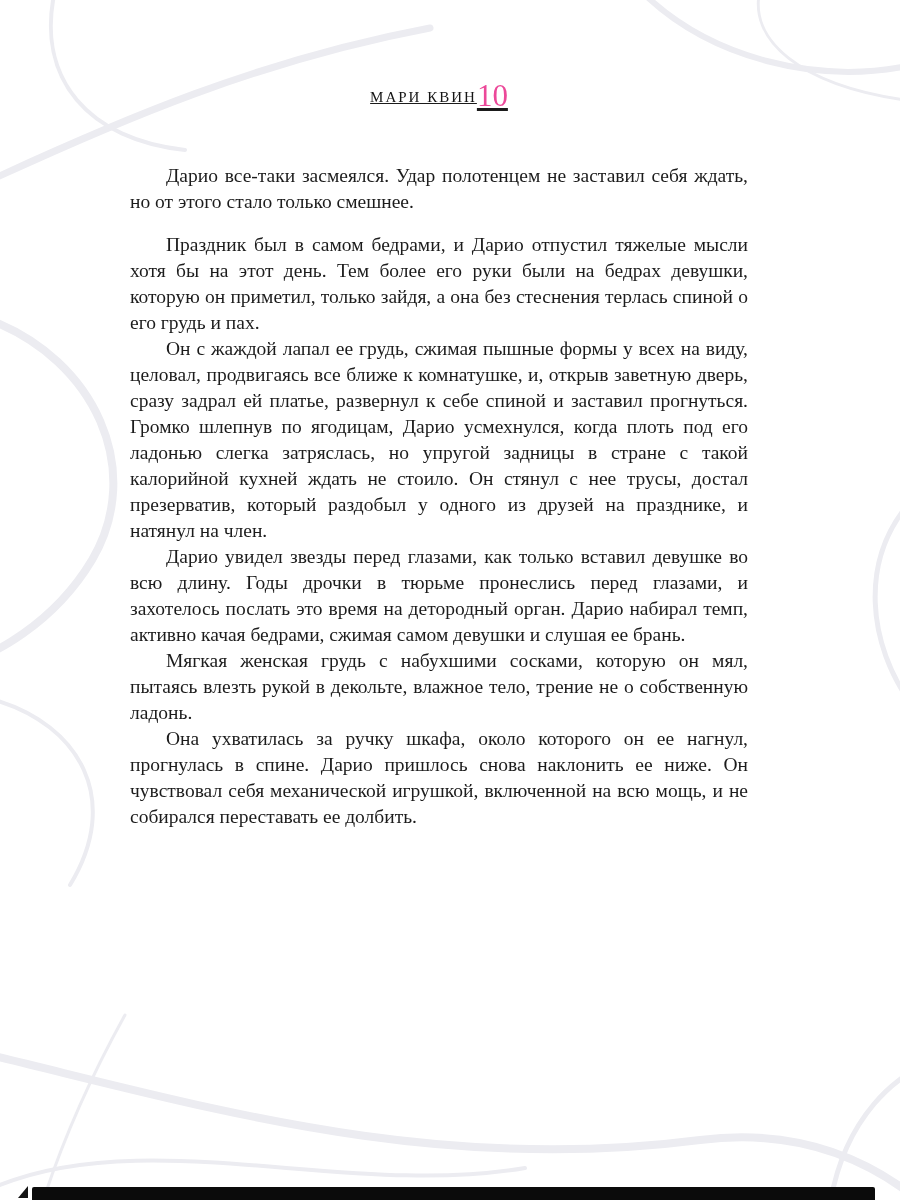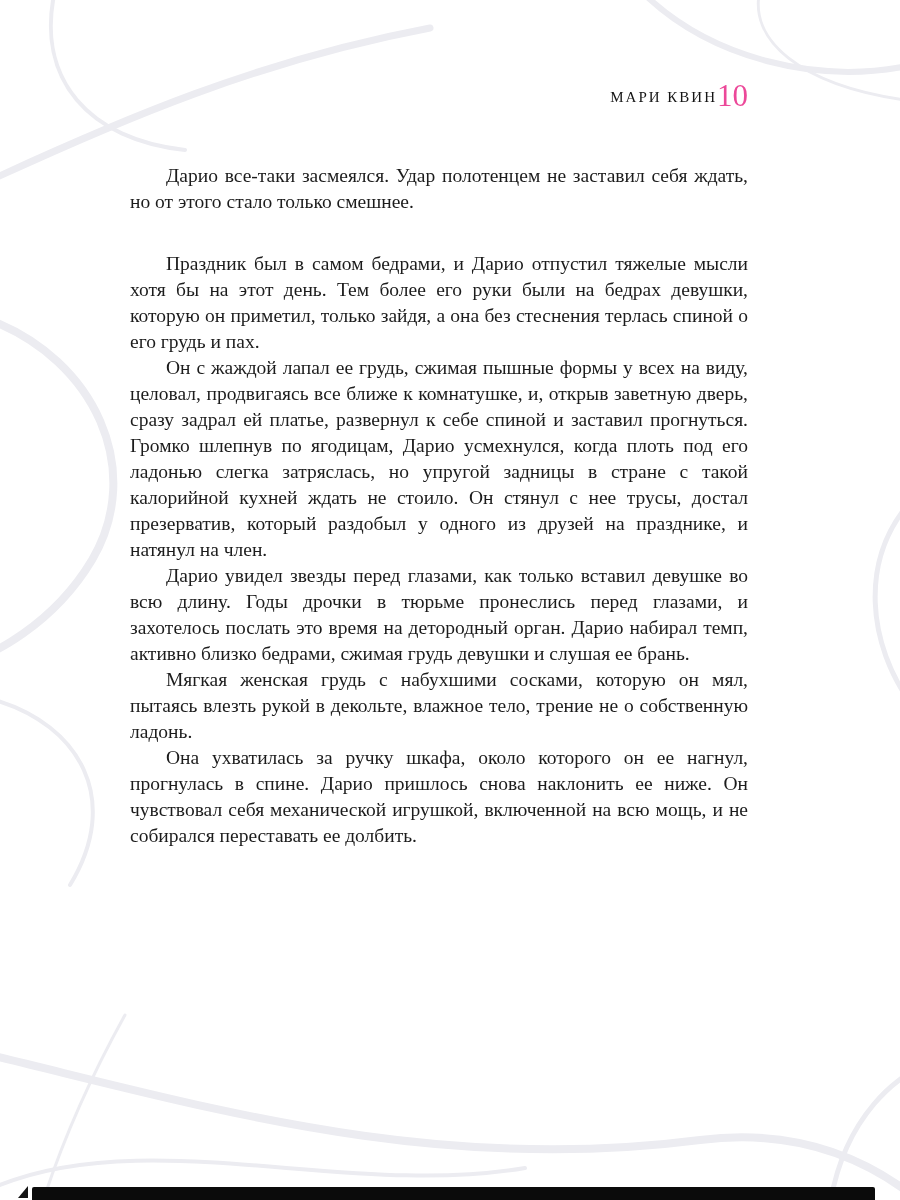--- a/index.html
+++ b/index.html
@@ -25,22 +25,23 @@
     pointer-events: none;
   }
   .content {
     position: absolute;
     left: 130px;
     top: 76px;
     width: 618px;
   }
   .page-header {
     display: flex;
-    justify-content: flex-end;
+    justify-content: center;
     align-items: baseline;
+    text-decoration: underline;
   }
   .author {
     font-size: 15px;
     letter-spacing: 2px;
     color: #151515;
   }
   .page-number {
     font-size: 31px;
     color: #ec4899;
     line-height: 1;
@@ -51,21 +52,21 @@
     font-size: 19.5px;
     line-height: 26px;
     text-align: justify;
     color: #1c1c1c;
   }
   .body-text p {
     margin: 0;
     text-indent: 36px;
   }
   .body-text p.scene-break {
-    margin-bottom: 36px;
+    margin-bottom: 17px;
   }
   .book-edge {
     position: absolute;
     left: 32px;
     bottom: 0;
     width: 843px;
     height: 13px;
     background: #0b0b0b;
     border-radius: 2px 2px 0 0;
   }
@@ -104,21 +105,21 @@
 
     <header class="page-header">
       <span class="author">МАРИ КВИН</span>
       <span class="page-number">10</span>
     </header>
 
     <main class="body-text">
       <p class="scene-break">Дарио все-таки засмеялся. Удар полотенцем не заставил себя ждать, но от этого стало только смешнее.</p>
       <p>Праздник был в самом бедрами, и Дарио отпустил тяжелые мысли хотя бы на этот день. Тем более его руки были на бедрах девушки, которую он приметил, только зайдя, а она без стеснения терлась спиной о его грудь и пах.</p>
       <p>Он с жаждой лапал ее грудь, сжимая пышные формы у всех на виду, целовал, продвигаясь все ближе к комнатушке, и, открыв заветную дверь, сразу задрал ей платье, развернул к себе спиной и заставил прогнуться. Громко шлепнув по ягодицам, Дарио усмехнулся, когда плоть под его ладонью слегка затряслась, но упругой задницы в стране с такой калорийной кухней ждать не стоило. Он стянул с нее трусы, достал презерватив, который раздобыл у одного из друзей на празднике, и натянул на член.</p>
-      <p>Дарио увидел звезды перед глазами, как только вставил девушке во всю длину. Годы дрочки в тюрьме пронеслись перед глазами, и захотелось послать это время на детородный орган. Дарио набирал темп, активно близко бедрами, сжимая грудь девушки и слушая ее брань.</p>
+      <p>Дарио увидел звезды перед глазами, как только вставил девушке во всю длину. Годы дрочки в тюрьме пронеслись перед глазами, и захотелось послать это время на детородный орган. Дарио набирал темп, активно качая бедрами, сжимая самом девушки и слушая ее брань.</p>
       <p>Мягкая женская грудь с набухшими сосками, которую он мял, пытаясь влезть рукой в декольте, влажное тело, трение не о собственную ладонь.</p>
       <p>Она ухватилась за ручку шкафа, около которого он ее нагнул, прогнулась в спине. Дарио пришлось снова наклонить ее ниже. Он чувствовал себя механической игрушкой, включенной на всю мощь, и не собирался переставать ее долбить.</p>
     </main>
 
   </div>
 
   <div class="book-edge-wedge"></div>
   <div class="book-edge"></div>
 
 </div>

